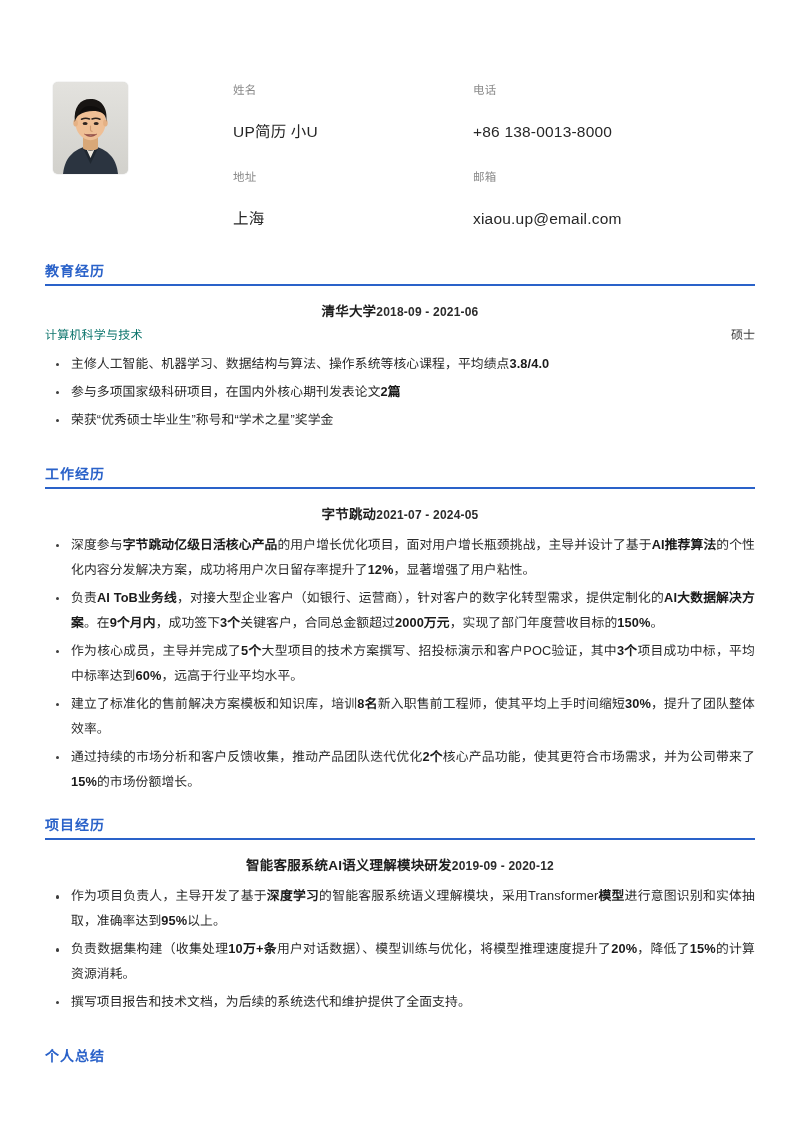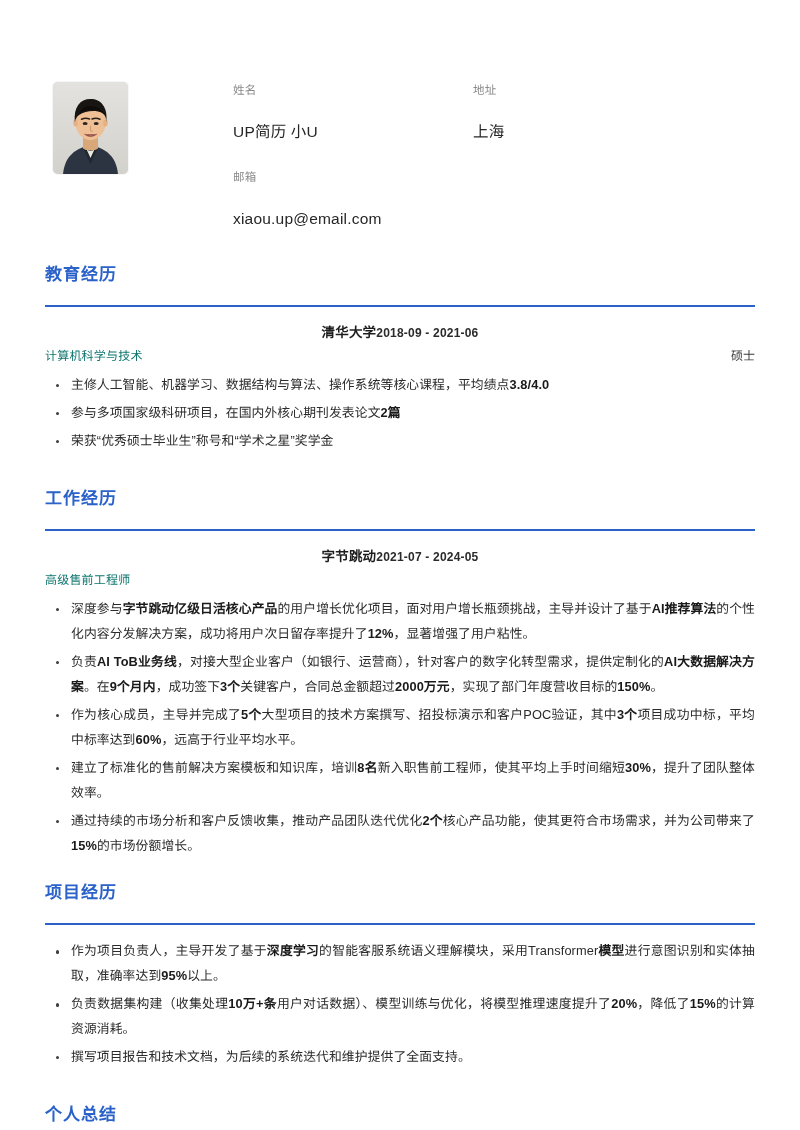--- a/index.html
+++ b/index.html
@@ -66,25 +66,25 @@
     line-height: 1.6;
     margin-top: 21px;
     letter-spacing: .2px;
   }
 
   
   .section {
     margin-top: 18px;
   }
   .section-title {
-    font-size: 17px;
+    font-size: 14px;
     font-weight: bold;
     color: #2a62c9;
     letter-spacing: 1px;
-    padding-bottom: 20px;
+    padding-bottom: 4px;
   }
   .section-rule {
     height: 2px;
     background: #2a62c9;
     width: 100%;
     margin-bottom: 14px;
   }
 
   .entry { margin-bottom: 4px; }
   .entry-head {
@@ -203,20 +203,24 @@
         </g>
       </svg>
     </div>
 
     <div class="contact-grid">
       <div>
         <div class="field-label">姓名</div>
         <div class="field-value">UP简历 小U</div>
       </div>
       <div>
+        <div class="field-label">电话</div>
+        <div class="field-value">+86 138-0013-8000</div>
+      </div>
+      <div>
         <div class="field-label">地址</div>
         <div class="field-value">上海</div>
       </div>
       <div>
         <div class="field-label">邮箱</div>
         <div class="field-value">xiaou.up@email.com</div>
       </div>
     </div>
   </div>
 
@@ -241,37 +245,38 @@
   </div>
 
   <div class="section work">
     <div class="section-title">工作经历</div>
     <div class="section-rule"></div>
     <div class="entry">
       <div class="entry-head">
         <div class="entry-org">字节跳动</div>
         <div class="entry-date">2021-07 - 2024-05</div>
       </div>
-      <div class="entry-sub">
-        <div class="entry-role">高级售前工程师</div>
-      </div>
       <ul class="bullets">
           <li>深度参与<b>字节跳动亿级日活核心产品</b>的用户增长优化项目，面对用户增长瓶颈挑战，主导并设计了基于<b>AI推荐算法</b>的个性化内容分发解决方案，成功将用户次日留存率提升了<b>12%</b>，显著增强了用户粘性。</li>
           <li>负责<b>AI ToB业务线</b>，对接大型企业客户（如银行、运营商），针对客户的数字化转型需求，提供定制化的<b>AI大数据解决方案</b>。在<b>9个月内</b>，成功签下<b>3个</b>关键客户，合同总金额超过<b>2000万元</b>，实现了部门年度营收目标的<b>150%</b>。</li>
           <li>作为核心成员，主导并完成了<b>5个</b>大型项目的技术方案撰写、招投标演示和客户POC验证，其中<b>3个</b>项目成功中标，平均中标率达到<b>60%</b>，远高于行业平均水平。</li>
           <li>建立了标准化的售前解决方案模板和知识库，培训<b>8名</b>新入职售前工程师，使其平均上手时间缩短<b>30%</b>，提升了团队整体效率。</li>
           <li>通过持续的市场分析和客户反馈收集，推动产品团队迭代优化<b>2个</b>核心产品功能，使其更符合市场需求，并为公司带来了<b>15%</b>的市场份额增长。</li>
         </ul>
     </div>
   </div>
 
   <div class="section project">
     <div class="section-title">项目经历</div>
     <div class="section-rule"></div>
     <div class="entry">
+      <div class="entry-head">
+        <div class="entry-org">智能客服系统AI语义理解模块研发</div>
+        <div class="entry-date">2019-09 - 2020-12</div>
+      </div>
       <ul class="bullets">
           <li>作为项目负责人，主导开发了基于<b>深度学习</b>的智能客服系统语义理解模块，采用Transformer<b>模型</b>进行意图识别和实体抽取，准确率达到<b>95%</b>以上。</li>
           <li>负责数据集构建（收集处理<b>10万+条</b>用户对话数据）、模型训练与优化，将模型推理速度提升了<b>20%</b>，降低了<b>15%</b>的计算资源消耗。</li>
           <li>撰写项目报告和技术文档，为后续的系统迭代和维护提供了全面支持。</li>
         </ul>
     </div>
   </div>
 
   <div class="section summary">
     <div class="section-title">个人总结</div>

